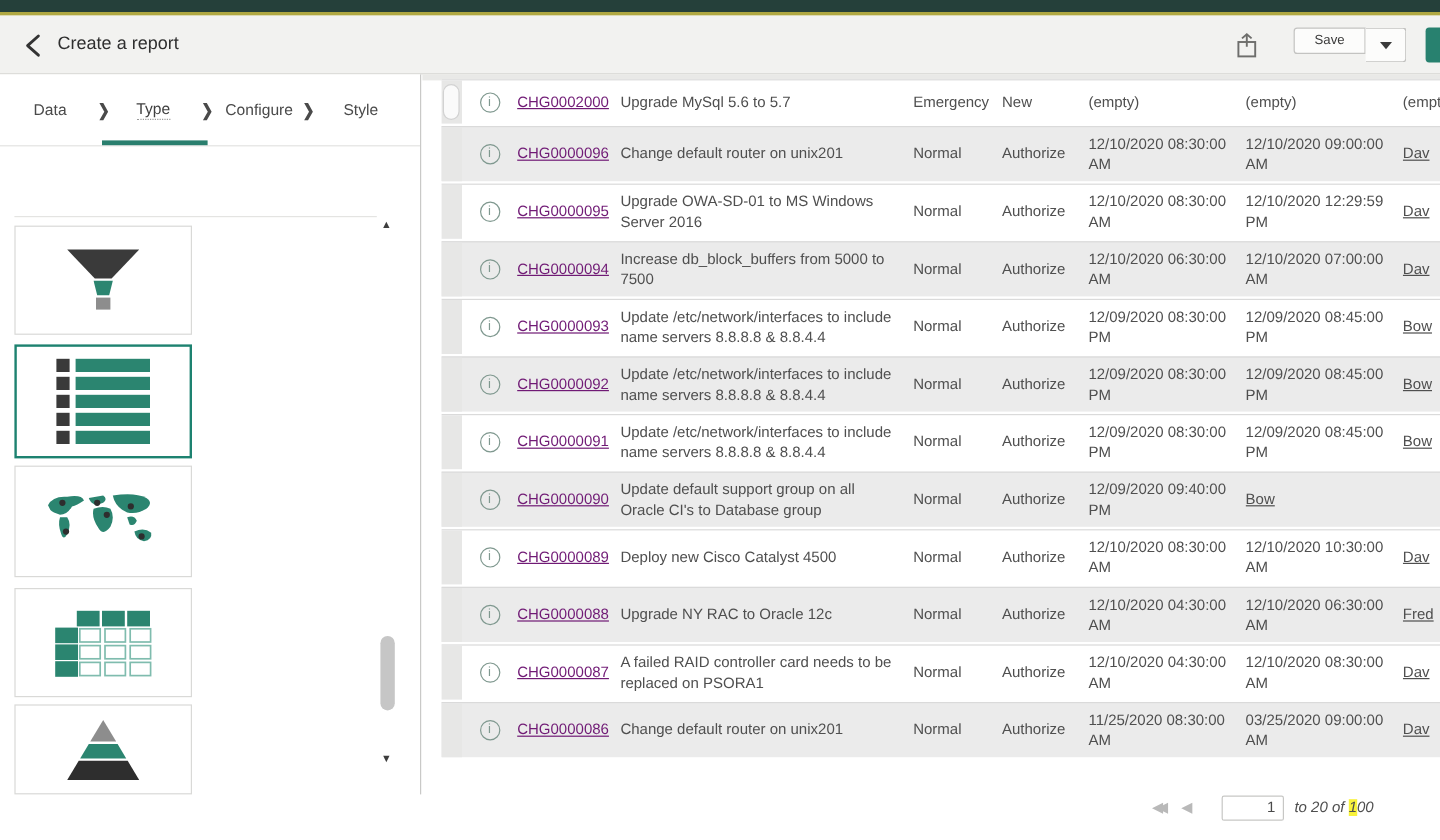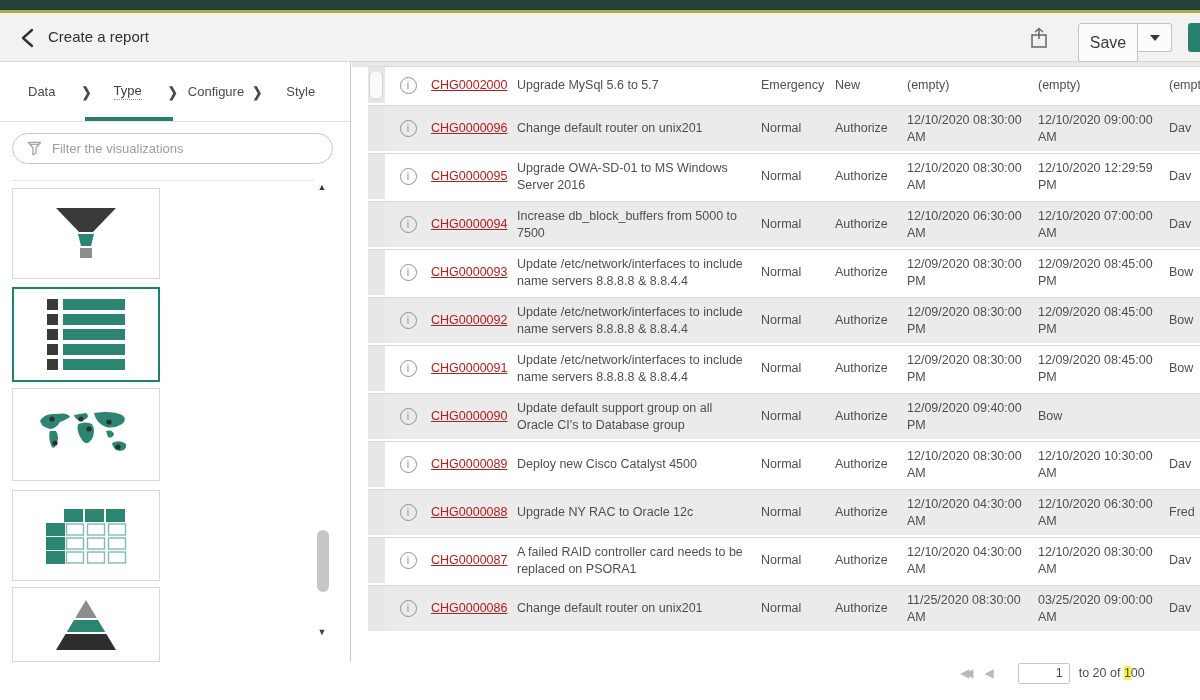--- a/index.html
+++ b/index.html
@@ -11,22 +11,22 @@
   .topbar { position:absolute; left:0; top:0; width:1200px; height:10px; background:#25403a; }
   .topbar-accent { position:absolute; left:0; top:10px; width:1200px; height:3px; background:#b0a842; }
 
   
   .header { position:absolute; left:0; top:13px; width:1200px; height:49px;
     background:#f2f2f0; border-bottom:1px solid #d7d7d5; }
   .back-btn { position:absolute; left:18px; top:14px; width:22px; height:22px; cursor:pointer; }
   .page-title { position:absolute; left:48px; top:15px; font-size:15px; color:#2f2f2f; }
   .share-btn { position:absolute; left:1028px; top:13px; width:22px; height:24px; }
   .save-group { position:absolute; left:1078px; top:10px; height:29px; display:flex; }
-  .save-main { width:60px; height:39px; background:#fcfcfb; border:1px solid #c3c3c1;
-    border-radius:3px 0 0 3px; font-size:16px; color:#3a3a3a; display:flex; align-items:center; justify-content:center;text-align:right; }
+  .save-main { width:60px; height:22px; background:#fcfcfb; border:1px solid #c3c3c1;
+    border-radius:3px 0 0 3px; font-size:11px; color:#3a3a3a; display:flex; align-items:center; justify-content:center;text-align:right; }
   .save-arrow { width:34px; height:29px; background:#fcfcfb; border:1px solid #c3c3c1; border-left:none;
     border-radius:0 3px 3px 0; display:flex; align-items:center; justify-content:center; }
   .caret-down { width:0; height:0; border-left:5px solid transparent; border-right:5px solid transparent;
     border-top:6px solid #3a3a3a; }
   .edge-teal-btn { position:absolute; left:1188px; top:10px; width:12px; height:29px;
     background:#28816f; border-radius:3px 0 0 3px; }
 
   
   .left-panel { position:absolute; left:0; top:62px; width:351px; height:600px;
     background:#fff; border-right:1px solid #c9c9c7; }
@@ -67,39 +67,39 @@
   .table-rows { position:absolute; left:368px; top:66px; width:832px; }
   .t-row { display:flex; align-items:center; height:46px; border-top:1px solid #dadada;
     background:#fff; font-size:12.5px; line-height:1.35; color:#4f4f4f; }
   .t-row + .t-row { margin-top:2px; }
   .t-row.alt { background:#ebebeb; }
   .t-row.short { height:37px; }
   .t-row::before { content:""; width:17px; align-self:stretch; background:#e7e7e6; flex:none; }
   .c-info { width:46px; flex:none; display:flex; justify-content:center; }
   .info-icon { width:17px; height:17px; border:1.4px solid #7f988f; border-radius:50%;
     color:#7f988f; font-size:11px; line-height:14px; text-align:center; font-style:normal; }
-  .c-num { width:86px; flex:none; text-decoration:underline; color:#b91c1c; cursor:pointer; }
+  .c-num { width:86px; flex:none; text-decoration:underline; color:#701a75; cursor:pointer; }
   .c-desc { width:244px; flex:none; padding-right:10px; }
   .c-pri { width:74px; flex:none; }
   .c-state { width:72px; flex:none; }
   .c-start, .c-end { width:131px; flex:none; padding-right:12px; }
-  .c-assignee { flex:1; overflow:hidden; white-space:nowrap; color:#4f4f4f; cursor:pointer; }
+  .c-assignee { flex:1; overflow:hidden; white-space:nowrap; text-decoration:underline; color:#4f4f4f; cursor:pointer; }
   .c-assignee.plain { text-decoration:none; cursor:default; }
   .table-scroll-thumb { position:absolute; left:369px; top:70px; width:14px; height:30px;
     background:#fafafa; border:1px solid #d2d2d2; border-radius:7px; }
 
   
   .pagination { position:absolute; left:960px; top:658px; width:240px; height:30px;
     display:flex; align-items:center; justify-content:flex-start; }
   .pg-first { color:#b9b9b9; font-size:12px; letter-spacing:-5px; margin-right:16px; cursor:default; }
   .pg-prev { color:#b9b9b9; font-size:12px; margin-right:24px; cursor:default; }
   .pg-input { width:52px; height:21px; border:1px solid #c7c7c5; border-radius:2px; background:#fff;
     font-size:12.5px; color:#4a4a4a; text-align:right; padding-right:6px; margin-right:9px;
     font-family:"Liberation Sans", sans-serif; }
-  .pg-text { font-size:12.5px; color:#4f4f4f; white-space:pre; }
+  .pg-text { font-size:12.5px; color:#4f4f4f; white-space:pre;font-style:italic; }
   .pg-hl { background:#f8f23b; }
 
   svg { display:block; }
 </style>
 </head>
 <body>
 
 <div class="stage">
 
   <div class="topbar"></div>
@@ -134,27 +134,20 @@
       <span class="crumb" style="margin-right:26px">Data</span>
       <span class="crumb-sep" style="margin-right:22px">❯</span>
       <span class="crumb active" style="margin-right:26px">Type</span>
       <span class="crumb-sep" style="margin-right:10px">❯</span>
       <span class="crumb" style="margin-right:8px">Configure</span>
       <span class="crumb-sep" style="margin-right:24px">❯</span>
       <span class="crumb">Style</span>
       <div class="tab-indicator"></div>
     </div>
 
-    <div class="filter-box">
-      <svg width="15" height="15" viewBox="0 0 15 15">
-        <path d="M1.5 1.5 H13.5 L9 7 V12 L6 13.8 V7 Z" fill="none" stroke="#9aa89f" stroke-width="1.3" stroke-linejoin="round"></path>
-        <line x1="3" y1="3.6" x2="12" y2="3.6" stroke="#9aa89f" stroke-width="1"></line>
-      </svg>
-      <span class="filter-placeholder">Filter the visualizations</span>
-    </div>
 
     <div class="viz-list-divider"></div>
 
     <div class="viz-card card-funnel">
       <svg width="62" height="54" viewBox="0 0 62 54">
         <polygon points="1,1 61,1 38,25 24,25" fill="#3a3a3a"></polygon>
         <polygon points="23,27 39,27 36,39 26,39" fill="#2b8570"></polygon>
         <rect x="25" y="41" width="12" height="10" fill="#8d8d8d"></rect>
       </svg>
     </div>

